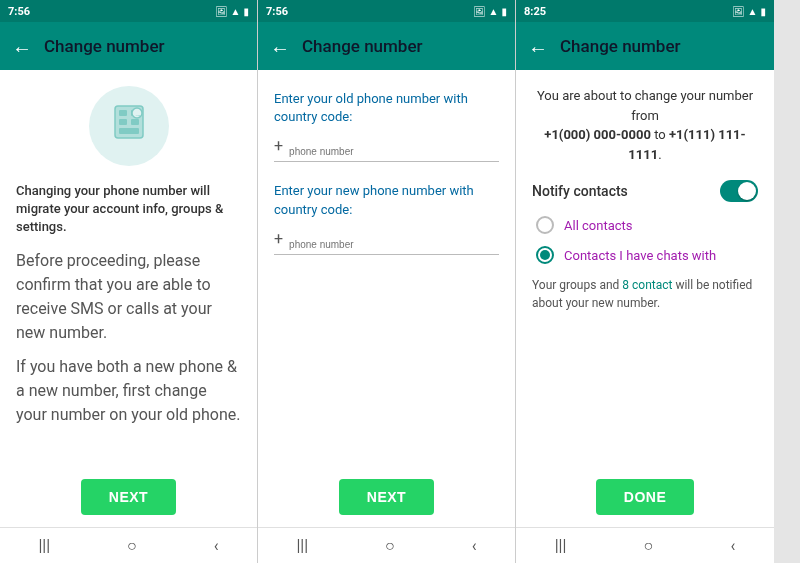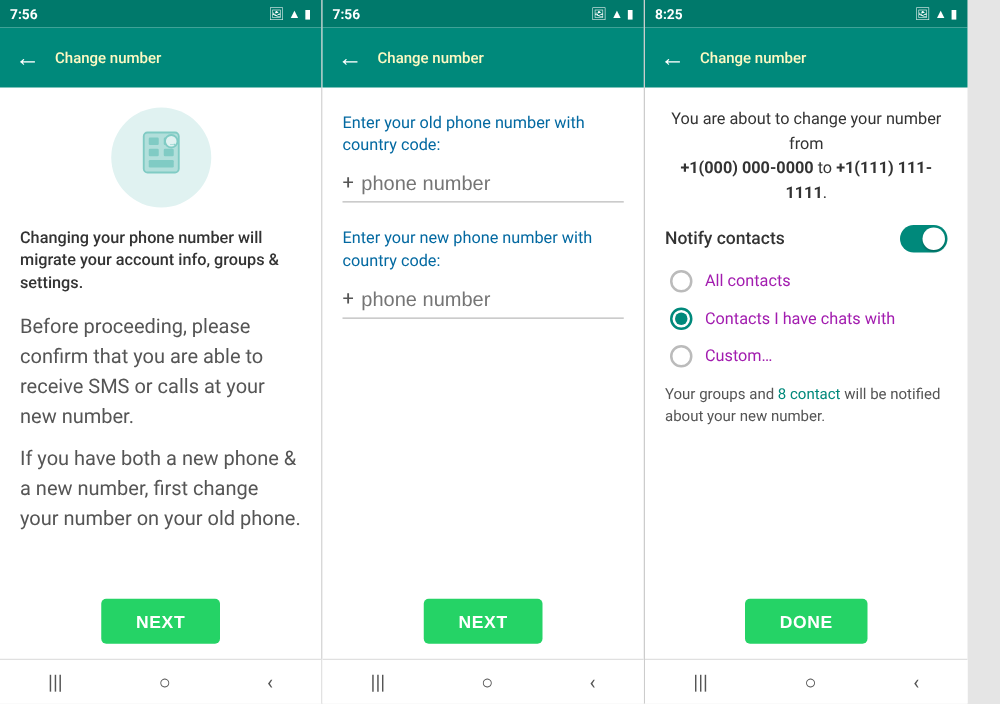--- a/index.html
+++ b/index.html
@@ -55,22 +55,22 @@
       align-items: center;
       padding: 0 12px;
       gap: 12px;
     }
     .back-arrow {
       color: #fff;
       font-size: 20px;
       cursor: pointer;
     }
     .header-title {
-      color: #fef9c3;
-      font-size: 12px;
+      color: #0f172a;
+      font-size: 17px;
       font-weight: 500;
     }
 
     
     .content {
       flex: 1;
       padding: 16px;
       overflow: hidden;
     }
 
@@ -126,21 +126,21 @@
     }
     .plus-sign {
       font-size: 16px;
       color: #555;
       padding-bottom: 2px;
     }
     .phone-input {
       flex: 1;
       border: none;
       outline: none;
-      font-size: 16px;
+      font-size: 10px;
       color: #999;
       background: transparent;
     }
 
     
     .change-number-info {
       font-size: 13px;
       color: #333;
       line-height: 1.5;
       margin-bottom: 16px;
@@ -395,24 +395,20 @@
       <span class="radio-label">All contacts</span>
     </div>
 
     <div class="radio-option">
       <div class="radio-outer selected">
         <div class="radio-inner"></div>
       </div>
       <span class="radio-label">Contacts I have chats with</span>
     </div>
 
-    <div class="radio-option">
-      <div class="radio-outer"></div>
-      <span class="radio-label">Custom…</span>
-    </div>
 
     <p class="group-notify-text">
       <span>Your groups and </span><span class="link">8 contact</span><span> will be notified about your new number.</span>
     </p>
   </div>
 
   <div class="bottom-area">
     <button class="done-btn">DONE</button>
   </div>
 

